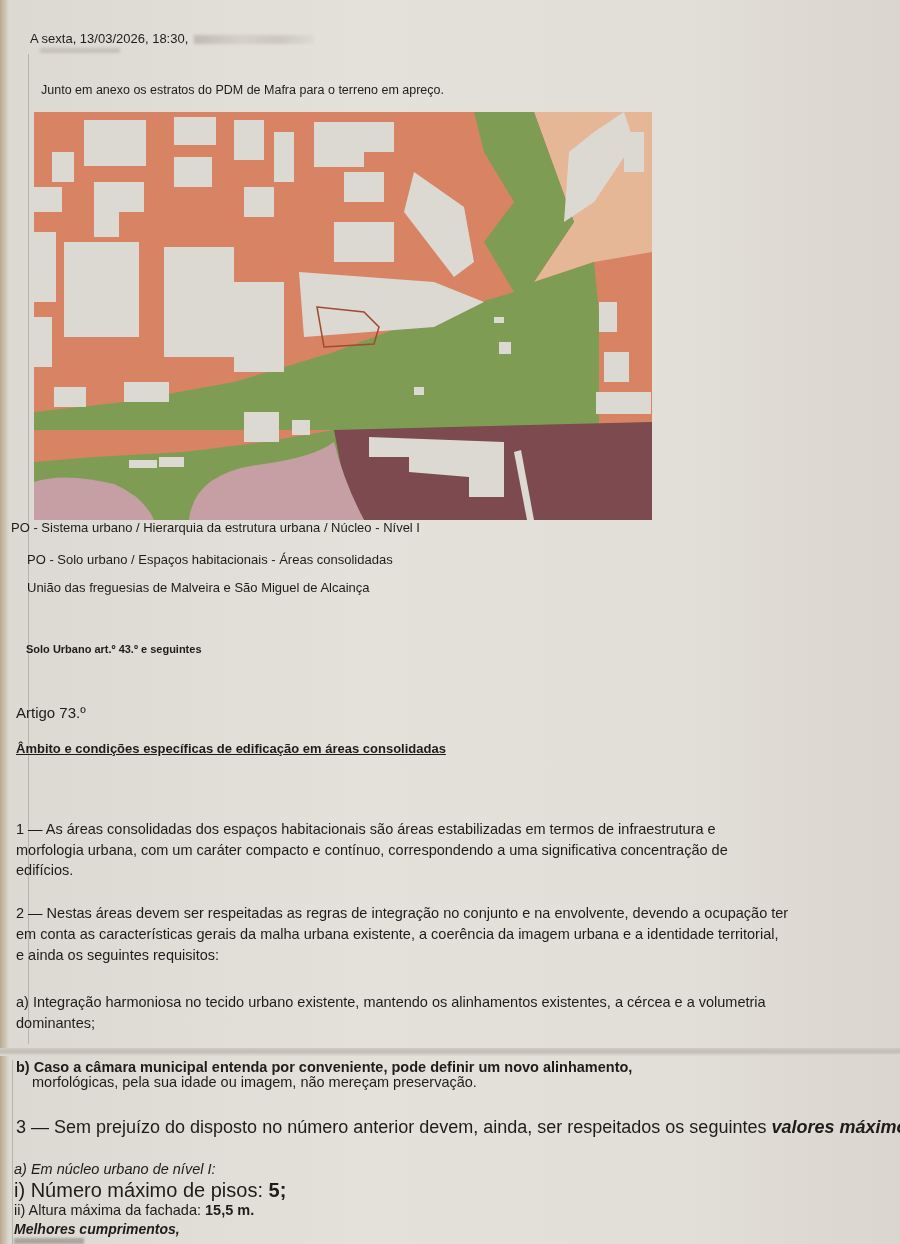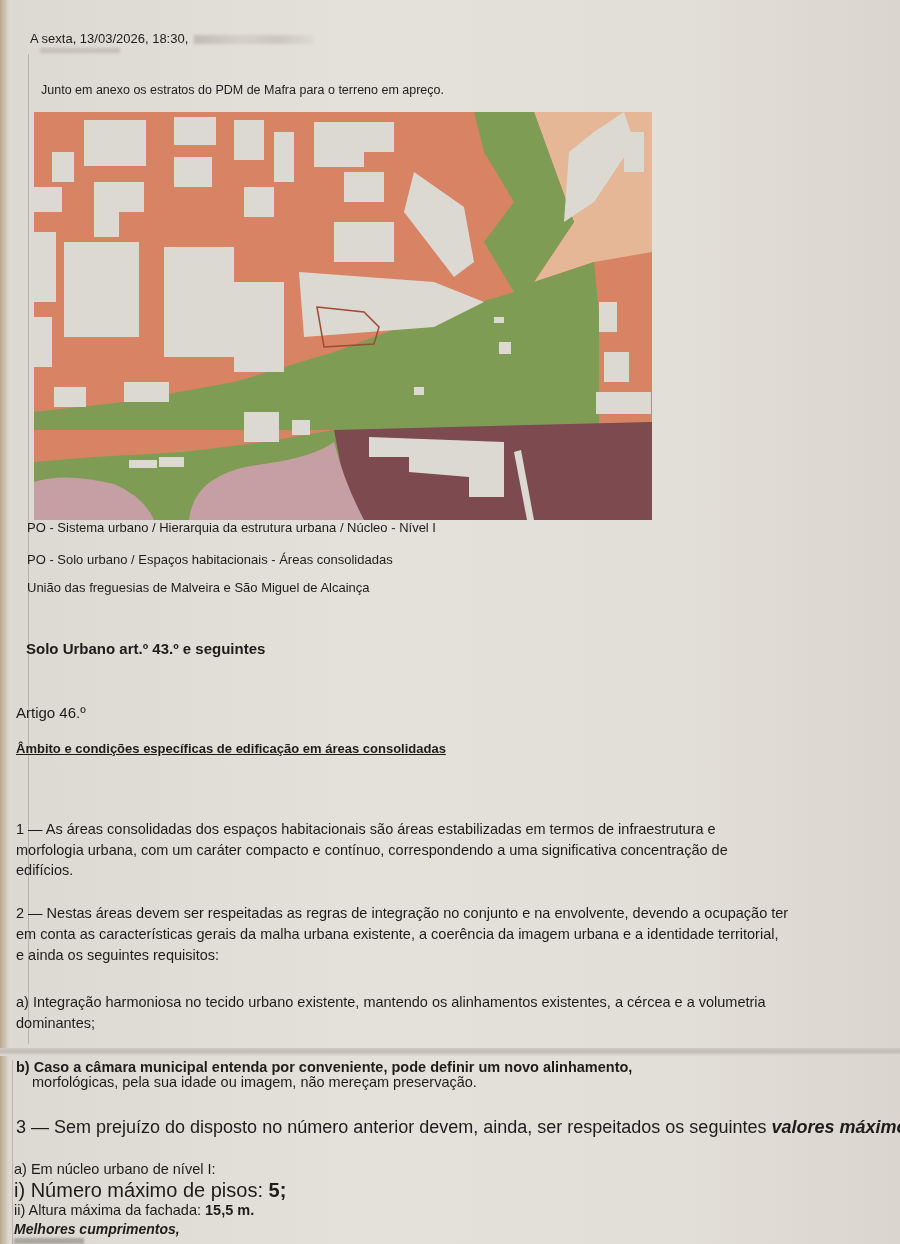--- a/index.html
+++ b/index.html
@@ -40,37 +40,37 @@
     }
     .intro { left: 41px; top: 81px; font-size: 12.5px; }
 
     .map {
       position: absolute; left: 34px; top: 112px; width: 618px; height: 408px;
       overflow: hidden; background: #d98365;
     }
     .map svg { display: block; }
 
     .legend { font-size: 13px; }
-    .lg1 { left: 27px; top: 519px; }
+    .lg1 { left: 11px; top: 519px; }
     .lg2 { left: 27px; top: 551px; }
     .lg3 { left: 27px; top: 579px; }
 
     .bold { font-weight: bold; }
-    .solo { left: 26px; top: 640px; font-size: 15px; }
+    .solo { left: 26px; top: 640px; font-size: 11px; }
     .artigo { left: 16px; top: 704px; font-size: 15px; }
     .ambito { left: 16px; top: 740px; font-size: 13px; font-weight: bold; text-decoration: underline; }
     .p { left: 16px; font-size: 14.5px; line-height: 21px; margin-top: 37px; }
     .p1a { top: 782px; } .p1b { top: 803px; } .p1c { top: 823px; }
     .p2a { top: 866px; } .p2b { top: 887px; } .p2c { top: 908px; }
     .pa1 { top: 955px; } .pa2 { top: 976px; }
     .pb { top: 1020px; font-weight: bold; }
     .morf { left: 16px; top: 1073px; font-size: 14.5px; margin-left: 16px; }
     .p3 { left: 16px; top: 1118px; font-size: 18px; }
     .p3 em { font-weight: bold; }
-    .na { left: 14px; top: 1160px; font-size: 14.5px; }
+    .na { left: 14px; top: 1160px; font-size: 14.5px; font-style: italic; }
     .ni { left: 14px; top: 1181px; font-size: 20px; }
     .nii { left: 14px; top: 1201px; font-size: 14.5px; }
     .sign { left: 14px; top: 1220px; font-size: 14px; font-style: italic; font-weight: bold; }
     .sign-cut {
       position: absolute; left: 14px; top: 1238px; width: 70px; height: 6px;
       background: #8a857d; filter: blur(1px); opacity: .6;
     }
   </style>
 </head>
 <body>
@@ -145,21 +145,21 @@
 
     <polygon points="283,195 330,200 345,215 340,232 290,235" fill="none" stroke="#a04a33" stroke-width="1.5"></polygon>
   </svg>
 </div>
 
 <div class="t legend lg1">PO - Sistema urbano / Hierarquia da estrutura urbana / Núcleo - Nível I</div>
 <div class="t legend lg2">PO - Solo urbano / Espaços habitacionais - Áreas consolidadas</div>
 <div class="t legend lg3">União das freguesias de Malveira e São Miguel de Alcainça</div>
 
 <div class="t solo bold">Solo Urbano art.º 43.º e seguintes</div>
-<div class="t artigo">Artigo 46.º</div>
+<div class="t artigo">Artigo 73.º</div>
 <div class="t ambito">Âmbito e condições específicas de edificação em áreas consolidadas</div>
 
 <div class="t p p1a">1 — As áreas consolidadas dos espaços habitacionais são áreas estabilizadas em termos de infraestrutura e</div>
 <div class="t p p1b">morfologia urbana, com um caráter compacto e contínuo, correspondendo a uma significativa concentração de</div>
 <div class="t p p1c">edifícios.</div>
 
 <div class="t p p2a">2 — Nestas áreas devem ser respeitadas as regras de integração no conjunto e na envolvente, devendo a ocupação ter</div>
 <div class="t p p2b">em conta as características gerais da malha urbana existente, a coerência da imagem urbana e a identidade territorial,</div>
 <div class="t p p2c">e ainda os seguintes requisitos:</div>
 

